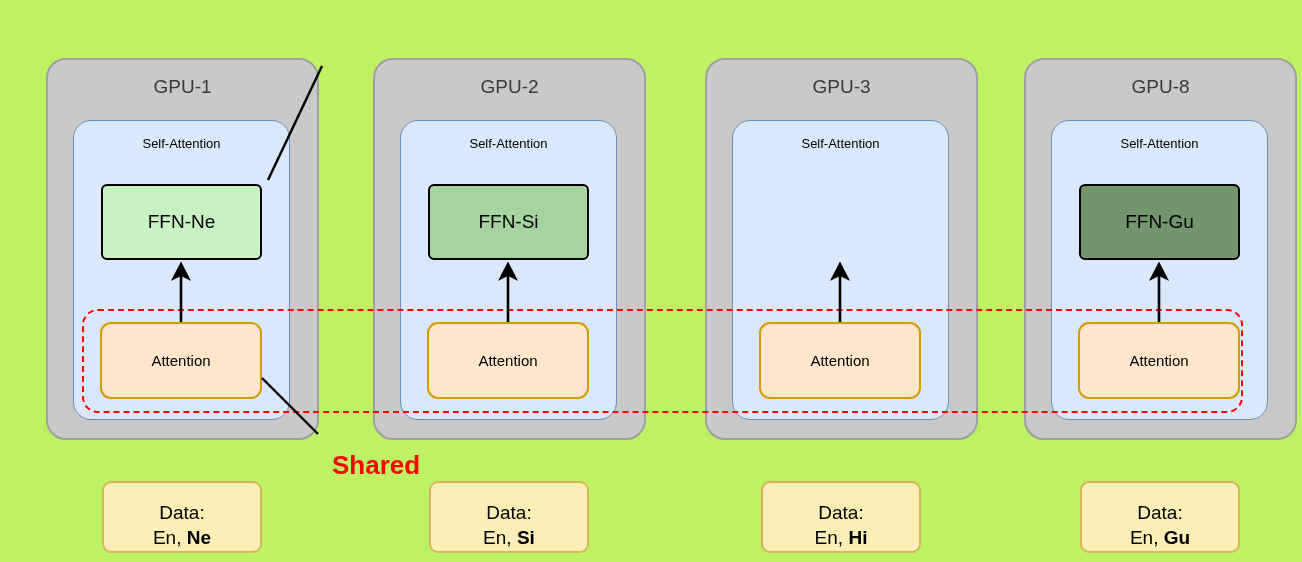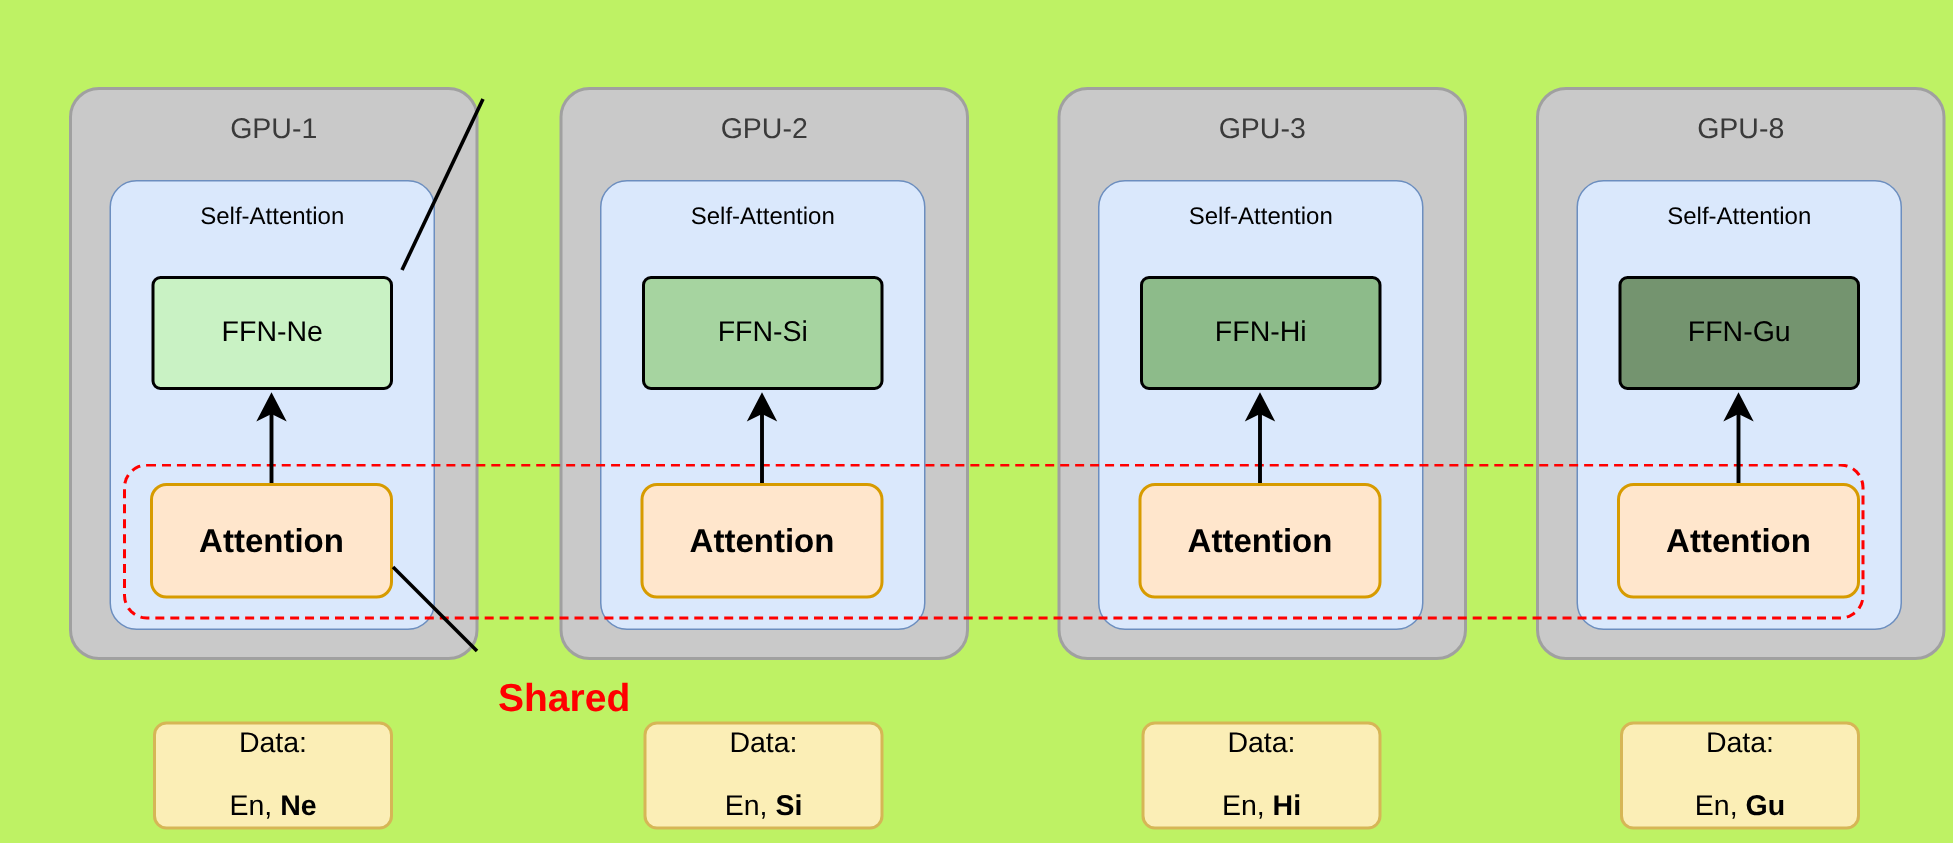--- a/index.html
+++ b/index.html
@@ -40,21 +40,21 @@
     border: 1.5px solid #6c8ebf;
     border-radius: 18px;
     box-sizing: border-box;
   }
   .selfattn-label {
     position: absolute;
     top: 15px;
     left: 0;
     width: 100%;
     text-align: center;
-    font-size: 16px;
+    font-size: 13px;
     color: #000000;
   }
   .ffn-box {
     position: absolute;
     border: 2.5px solid #000000;
     border-radius: 6px;
     box-sizing: border-box;
     display: flex;
     align-items: center;
     justify-content: center;
@@ -63,34 +63,33 @@
   }
   .attn-box {
     position: absolute;
     background: #ffe6cc;
     border: 2.5px solid #d79b00;
     border-radius: 11px;
     box-sizing: border-box;
     display: flex;
     align-items: center;
     justify-content: center;
-    font-size: 22px;
-    color: #000000;
-    font-weight: bold;
+    font-size: 15px;
+    color: #000000;
   }
   .data-box {
     position: absolute;
     background: #fbeeb6;
     border: 2px solid #d6b656;
     border-radius: 9px;
     box-sizing: border-box;
     display: flex;
     flex-direction: column;
     align-items: center;
-    justify-content: space-between;
+    justify-content: flex-end;
     font-size: 19px;
     color: #000000;
     line-height: 1.35;
   }
   .data-box .l2 b { font-weight: bold; }
   .shared-region {
     position: absolute;
     border: 2px dashed #ff0000;
     border-radius: 16px;
     box-sizing: border-box;
@@ -141,21 +140,20 @@
     <span class="l1">Data:</span>
     <span class="l2"><span>En, </span><b>Si</b></span>
   </div>
 
   <div class="gpu-box" style="left:705px;top:58px;width:273px;height:382px;">
     <div class="gpu-label">GPU-3</div>
   </div>
   <div class="selfattn-box" style="left:732px;top:120px;width:217px;height:300px;">
     <div class="selfattn-label">Self-Attention</div>
   </div>
-  <div class="ffn-box" style="left:760px;top:184px;width:161px;height:76px;background:#8dbb8a;">FFN-Hi</div>
   <div class="attn-box" style="left:759px;top:322px;width:162px;height:77px;">Attention</div>
   <div class="data-box" style="left:761px;top:481px;width:160px;height:72px;">
     <span class="l1">Data:</span>
     <span class="l2"><span>En, </span><b>Hi</b></span>
   </div>
 
   <div class="gpu-box" style="left:1024px;top:58px;width:273px;height:382px;">
     <div class="gpu-label">GPU-8</div>
   </div>
   <div class="selfattn-box" style="left:1051px;top:120px;width:217px;height:300px;">

